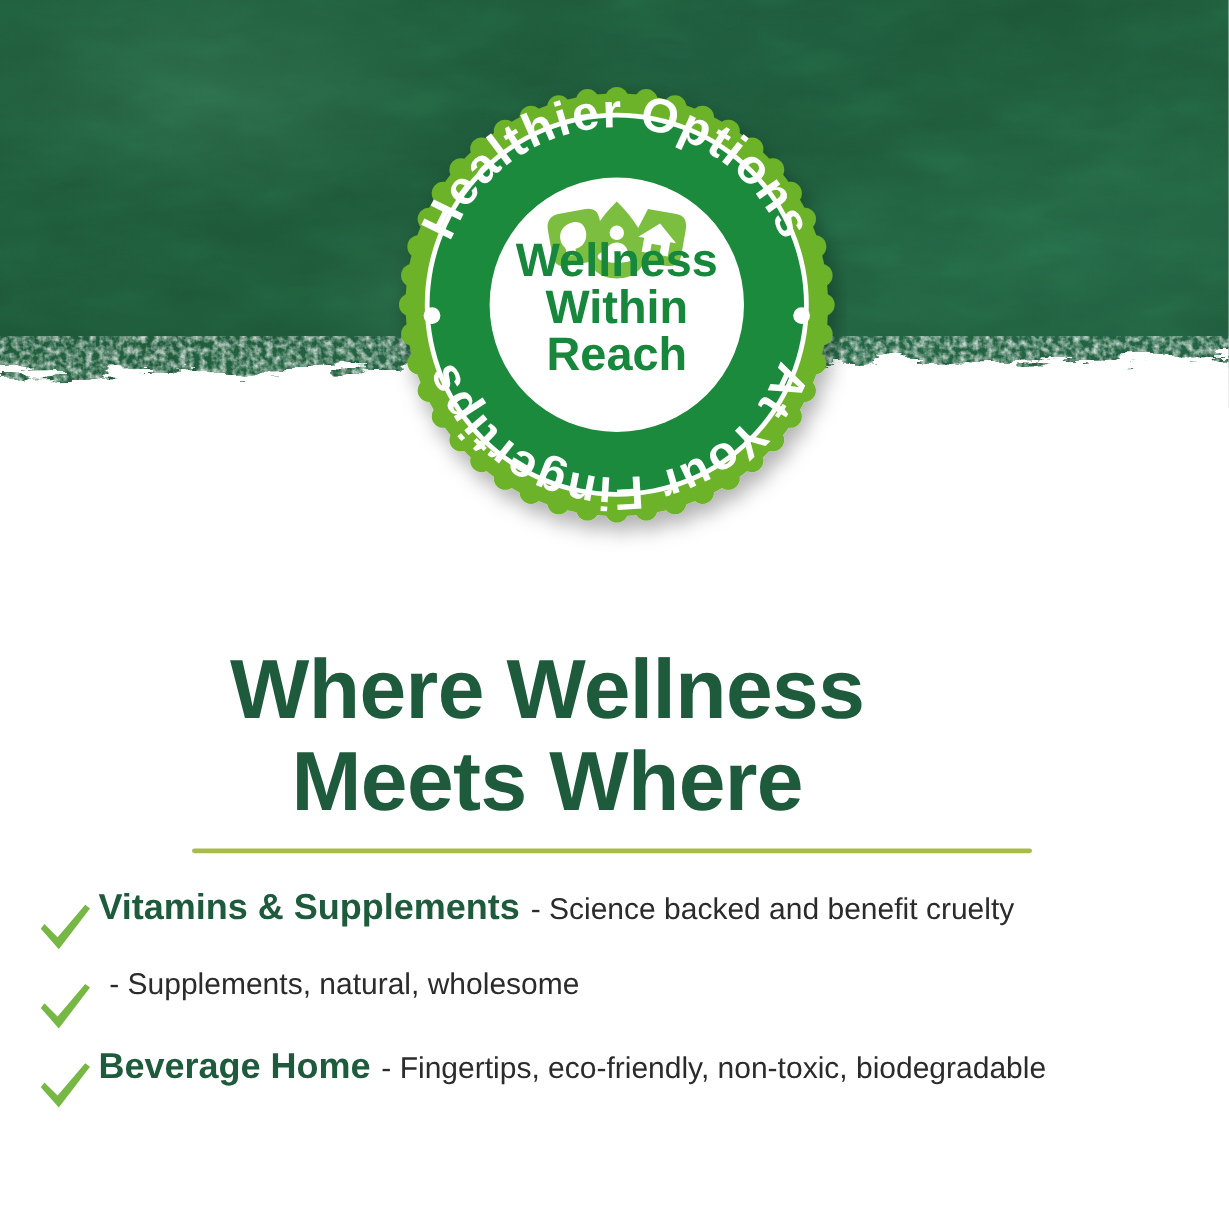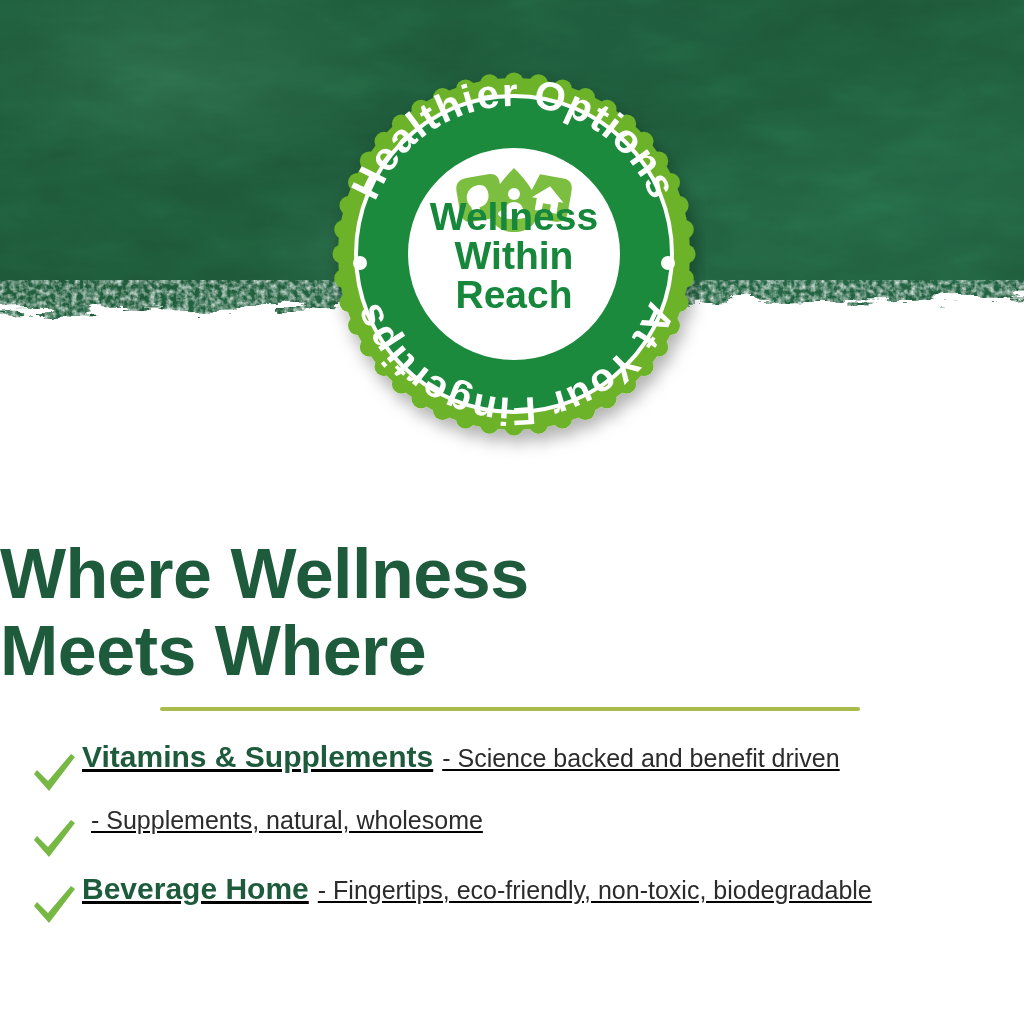--- a/index.html
+++ b/index.html
@@ -35,34 +35,34 @@
     position:absolute;left:0;top:268px;width:1024px;height:100px;
   }
 
   
   #seal-badge{
     position:absolute;left:322px;top:58px;width:384px;height:404px;
   }
 
   
   #headline-block{
-    position:absolute;left:0;top:536px;width:912px;
+    position:absolute;left:0;top:536px;width:912px;text-align:center;
   }
   .headline-line{
     color:#1e5b3c;font-weight:bold;font-size:70px;line-height:1.10;
     letter-spacing:-.5px;white-space:nowrap;
   }
   #divider-rule{
     position:absolute;left:160px;top:707px;width:700px;height:4px;
     background:#a9bc4b;border-radius:2px;
   }
 
   
   #feature-list{
-    position:absolute;left:0;top:740px;width:912px;text-decoration:underline;
+    position:absolute;left:0;top:740px;width:912px;
   }
   .feature-row{
     display:flex;align-items:baseline;
     height:66px;padding-left:28px;box-sizing:border-box;
   }
   .check-mark{
     width:54px;flex:0 0 54px;position:relative;align-self:center;height:46px;
   }
   .feature-title{
     color:#1e5b3c;font-weight:bold;font-size:30px;white-space:nowrap;
@@ -227,21 +227,21 @@
 
 <div id="feature-list">
 
   <div class="feature-row">
     <span class="check-mark">
       <svg viewBox="0 0 54 46" width="54" height="46">
         <path d="M 6 24 L 9 20 L 20 31 L 43 4 L 47 7 L 21 41 Z" fill="#76b843"></path>
       </svg>
     </span>
     <span class="feature-title">Vitamins &amp; Supplements</span>
-    <span class="feature-desc">- Science backed and benefit driven</span>
+    <span class="feature-desc">- Science backed and benefit cruelty</span>
   </div>
 
 
   <div class="feature-row">
     <span class="check-mark">
       <svg viewBox="0 0 54 46" width="54" height="46">
         <path d="M 6 24 L 9 20 L 20 31 L 43 4 L 47 7 L 21 41 Z" fill="#76b843"></path>
       </svg>
     </span>
     <span class="feature-desc">- Supplements, natural, wholesome</span>

